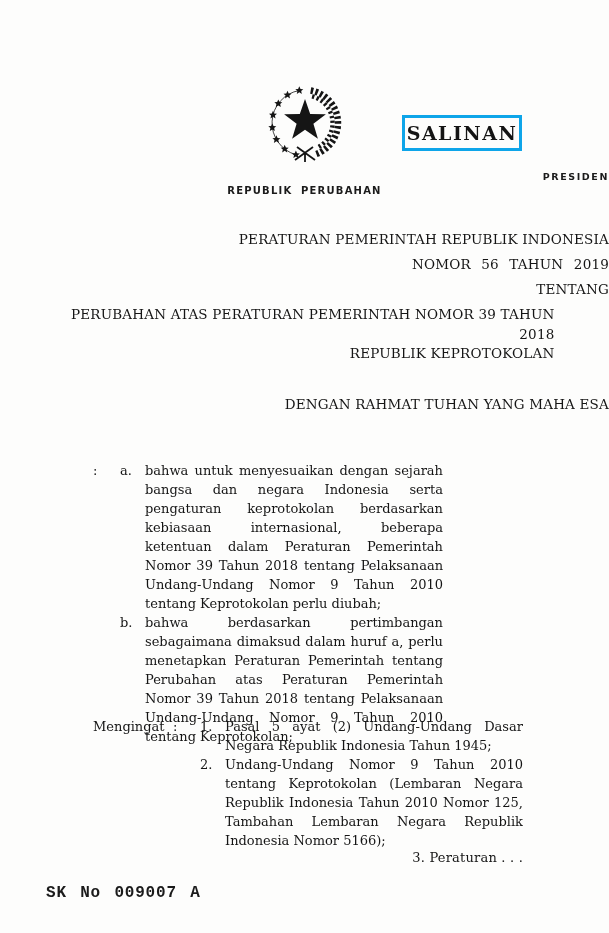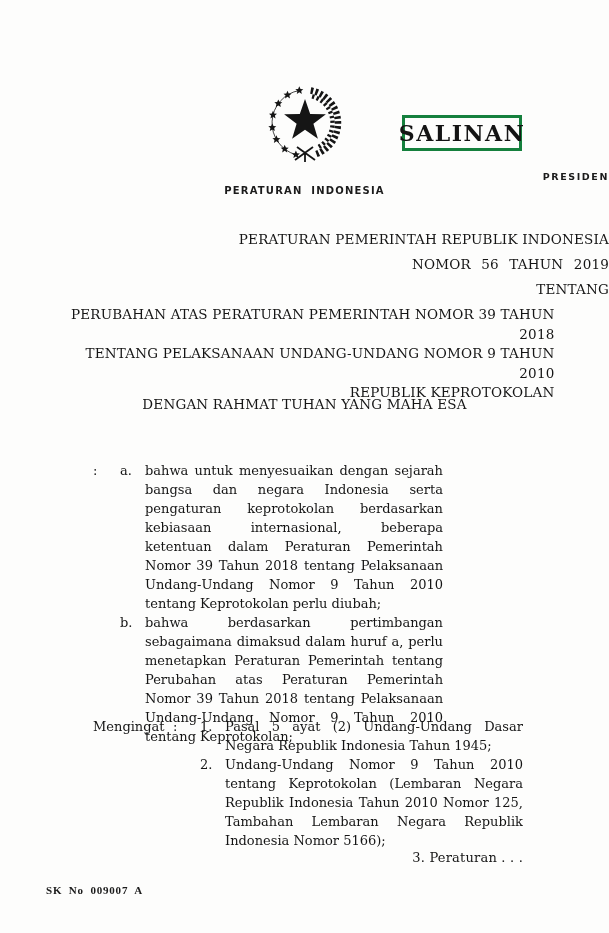--- a/index.html
+++ b/index.html
@@ -21,56 +21,56 @@
   }
   .lh-line2{
     position:absolute;top:185px;left:0;width:609px;text-align:center;
     font-family:"DejaVu Sans","Liberation Sans",sans-serif;
     font-size:10px;font-weight:bold;letter-spacing:1.2px;word-spacing:4px;color:#1b1b1b;
   }
 
   
   .stamp{
     position:absolute;left:402px;top:115px;width:120px;height:36px;
-    border:3px solid #15803d;box-sizing:border-box;
+    border:3px solid #0ea5e9;box-sizing:border-box;
     display:flex;align-items:center;justify-content:center;
-    font-size:22px;font-weight:bold;letter-spacing:1.5px;color:#141414;
+    font-size:19px;font-weight:bold;letter-spacing:1.5px;color:#141414;
     background:#fdfdfc;
   }
 
   
   .title-block{position:absolute;top:227px;left:0;width:609px;text-align:right;}
   .t-line{font-size:13.5px;line-height:25px;letter-spacing:0.2px;}
   .t-nomor{word-spacing:6px;}
   .t-subject{width:500px;margin:3px auto 0;font-size:13.5px;line-height:19.5px;letter-spacing:0.2px;}
 
   
-  .preamble{position:absolute;top:392px;left:0;width:609px;text-align:center;}
+  .preamble{position:absolute;top:392px;left:0;width:609px;text-align:right;}
   .p-line{font-size:13.5px;line-height:25px;letter-spacing:0.2px;}
 
   
   .section{position:absolute;left:93px;display:flex;font-size:13px;line-height:19px;}
   .sec-considerations{top:461px;}
   .sec-legalbasis{top:717px;}
   .sec-label{width:80px;flex:none;}
   .sec-colon{width:27px;flex:none;}
   .sec-items{width:323px;flex:none;}
   .item{display:flex;}
   .item-marker{width:25px;flex:none;}
   .item-text{width:298px;flex:none;text-align:justify;hyphens:none;}
 
   
   .catchword{
     position:absolute;top:850px;left:0;width:523px;text-align:right;
     font-size:13px;letter-spacing:0.2px;
   }
   .footer-code{
     position:absolute;left:46px;top:884px;
-    font-family:Liberation Serif, serif;
-    font-size:11px;font-weight:bold;letter-spacing:0.8px;word-spacing:3px;color:#1b1b1b;
+    font-family:Liberation Mono, monospace;
+    font-size:16px;font-weight:bold;letter-spacing:0.8px;word-spacing:3px;color:#1b1b1b;
   }
 </style>
 </head>
 <body>
 
 <div class="page">
 
   <svg class="emblem" viewBox="0 0 84 80" aria-hidden="true">
     <defs>
       <path id="fl" d="M0,-4.2 L1.2,-1.5 L4,-1.3 L1.9,0.5 L2.5,3.4 L0,1.8 L-2.5,3.4 L-1.9,0.5 L-4,-1.3 L-1.2,-1.5 Z"></path>
@@ -91,33 +91,32 @@
       <use href="#fl" x="9.3" y="42.6"></use>
       <use href="#fl" x="13.4" y="54.5"></use>
       <use href="#fl" x="21.7" y="64"></use>
       <use href="#fl" x="32.9" y="69.7"></use>
     </g>
 
     <path d="M32,75 L50,62 M52,75 L34,62 M42,69 L42,77" fill="none" stroke="#151515" stroke-width="1.8"></path>
   </svg>
 
   <div class="lh-line1">PRESIDEN</div>
-  <div class="lh-line2">PERATURAN INDONESIA</div>
+  <div class="lh-line2">REPUBLIK PERUBAHAN</div>
 
   <div class="stamp">
     <span>SALINAN</span>
   </div>
 
   <div class="title-block">
     <div class="t-line">PERATURAN PEMERINTAH REPUBLIK INDONESIA</div>
     <div class="t-line t-nomor">NOMOR 56 TAHUN 2019</div>
     <div class="t-line">TENTANG</div>
     <div class="t-subject">
       <div>PERUBAHAN ATAS PERATURAN PEMERINTAH NOMOR 39 TAHUN 2018</div>
-      <div>TENTANG PELAKSANAAN UNDANG-UNDANG NOMOR 9 TAHUN 2010</div>
       <div>REPUBLIK KEPROTOKOLAN</div>
     </div>
   </div>
 
   <div class="preamble">
     <div class="p-line">DENGAN RAHMAT TUHAN YANG MAHA ESA</div>
   </div>
 
   <div class="section sec-considerations">
     <div class="sec-colon">:</div>

